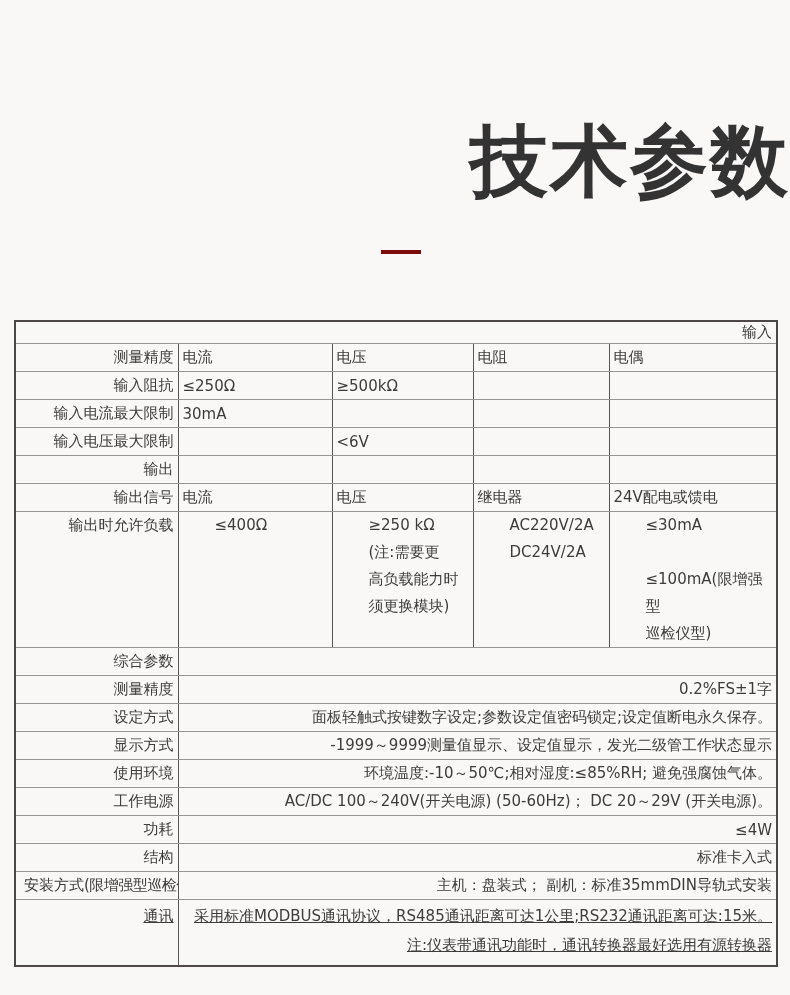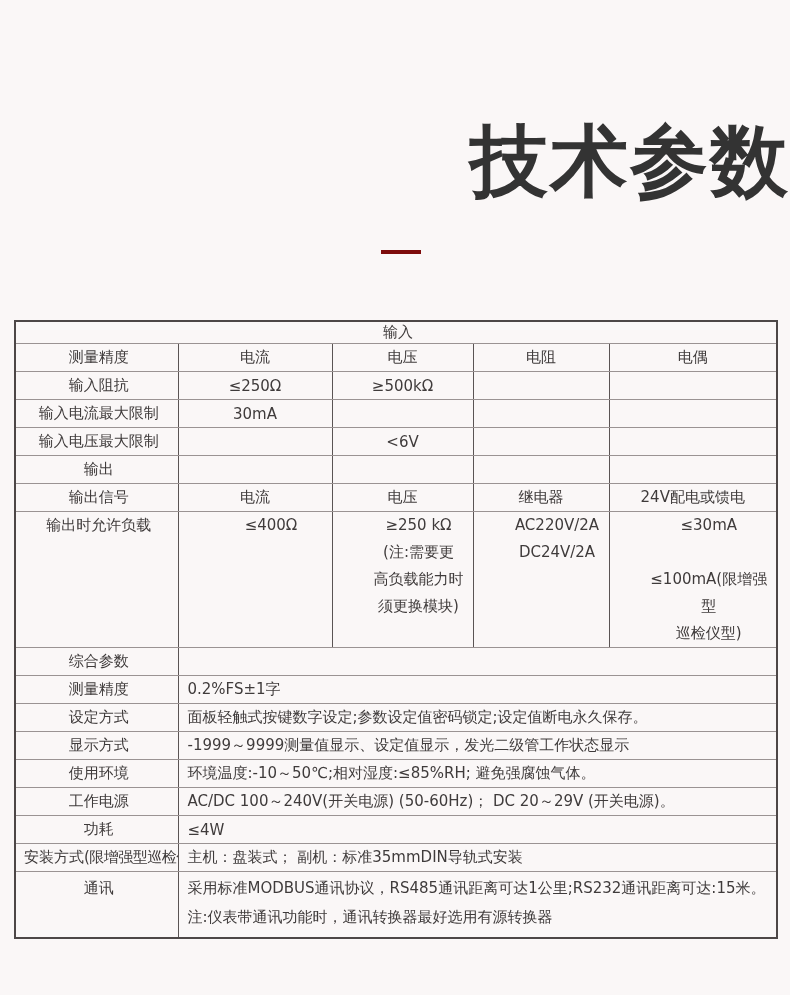--- a/index.html
+++ b/index.html
@@ -35,27 +35,27 @@
     border:2px solid #4d4747;
   }
   td{
     border-top:1px solid #9a9393;
     border-bottom:1px solid #9a9393;
     border-left:1px solid #5a5454;
     border-right:1px solid #5a5454;
     padding:0 4px;
     overflow:hidden;
   }
-  td.lbl{text-align:center;padding-left:8px;white-space:nowrap;}
-  td.c{text-align:center;}
-  td.v{text-align:left;padding-left:9px;}
+  td.lbl{text-align:right;padding-left:8px;white-space:nowrap;}
+  td.c{}
+  td.v{text-align:right;padding-left:9px;}
   tr.h23 td{height:21px;}
   tr.h27 td{height:27px;}
   tr.tall td{height:108px;vertical-align:top;line-height:27px;padding-top:0;margin-top:28px;}
-  tr.comm td{height:63px;vertical-align:top;line-height:29px;padding-top:2px;}
+  tr.comm td{height:63px;vertical-align:top;line-height:29px;padding-top:2px;text-decoration:underline;}
   .pre{white-space:pre-line;padding-left:36px;}
   .note{font-size:15px;letter-spacing:-0.5px;}
 </style>
 </head>
 <body>
 
 <h1 class="title">技术参数</h1>
 <div class="underline"></div>
 
 <table class="spec">
@@ -148,20 +148,24 @@
     </tr>
     <tr class="h27">
       <td class="lbl">工作电源</td>
       <td class="v" colspan="4">AC/DC 100～240V(开关电源) (50-60Hz)； DC 20～29V (开关电源)。</td>
     </tr>
     <tr class="h27">
       <td class="lbl">功耗</td>
       <td class="v" colspan="4">≤4W</td>
     </tr>
     <tr class="h27">
+      <td class="lbl">结构</td>
+      <td class="v" colspan="4">标准卡入式</td>
+    </tr>
+    <tr class="h27">
       <td class="lbl"><span>安装方式</span><span class="note">(限增强型巡检仪)</span></td>
       <td class="v" colspan="4">主机：盘装式； 副机：标准35mmDIN导轨式安装</td>
     </tr>
     <tr class="comm">
       <td class="lbl">通讯</td>
       <td class="v pre" colspan="4">采用标准MODBUS通讯协议，RS485通讯距离可达1公里;RS232通讯距离可达:15米。
 注:仪表带通讯功能时，通讯转换器最好选用有源转换器</td>
     </tr>
   </tbody>
 </table>

